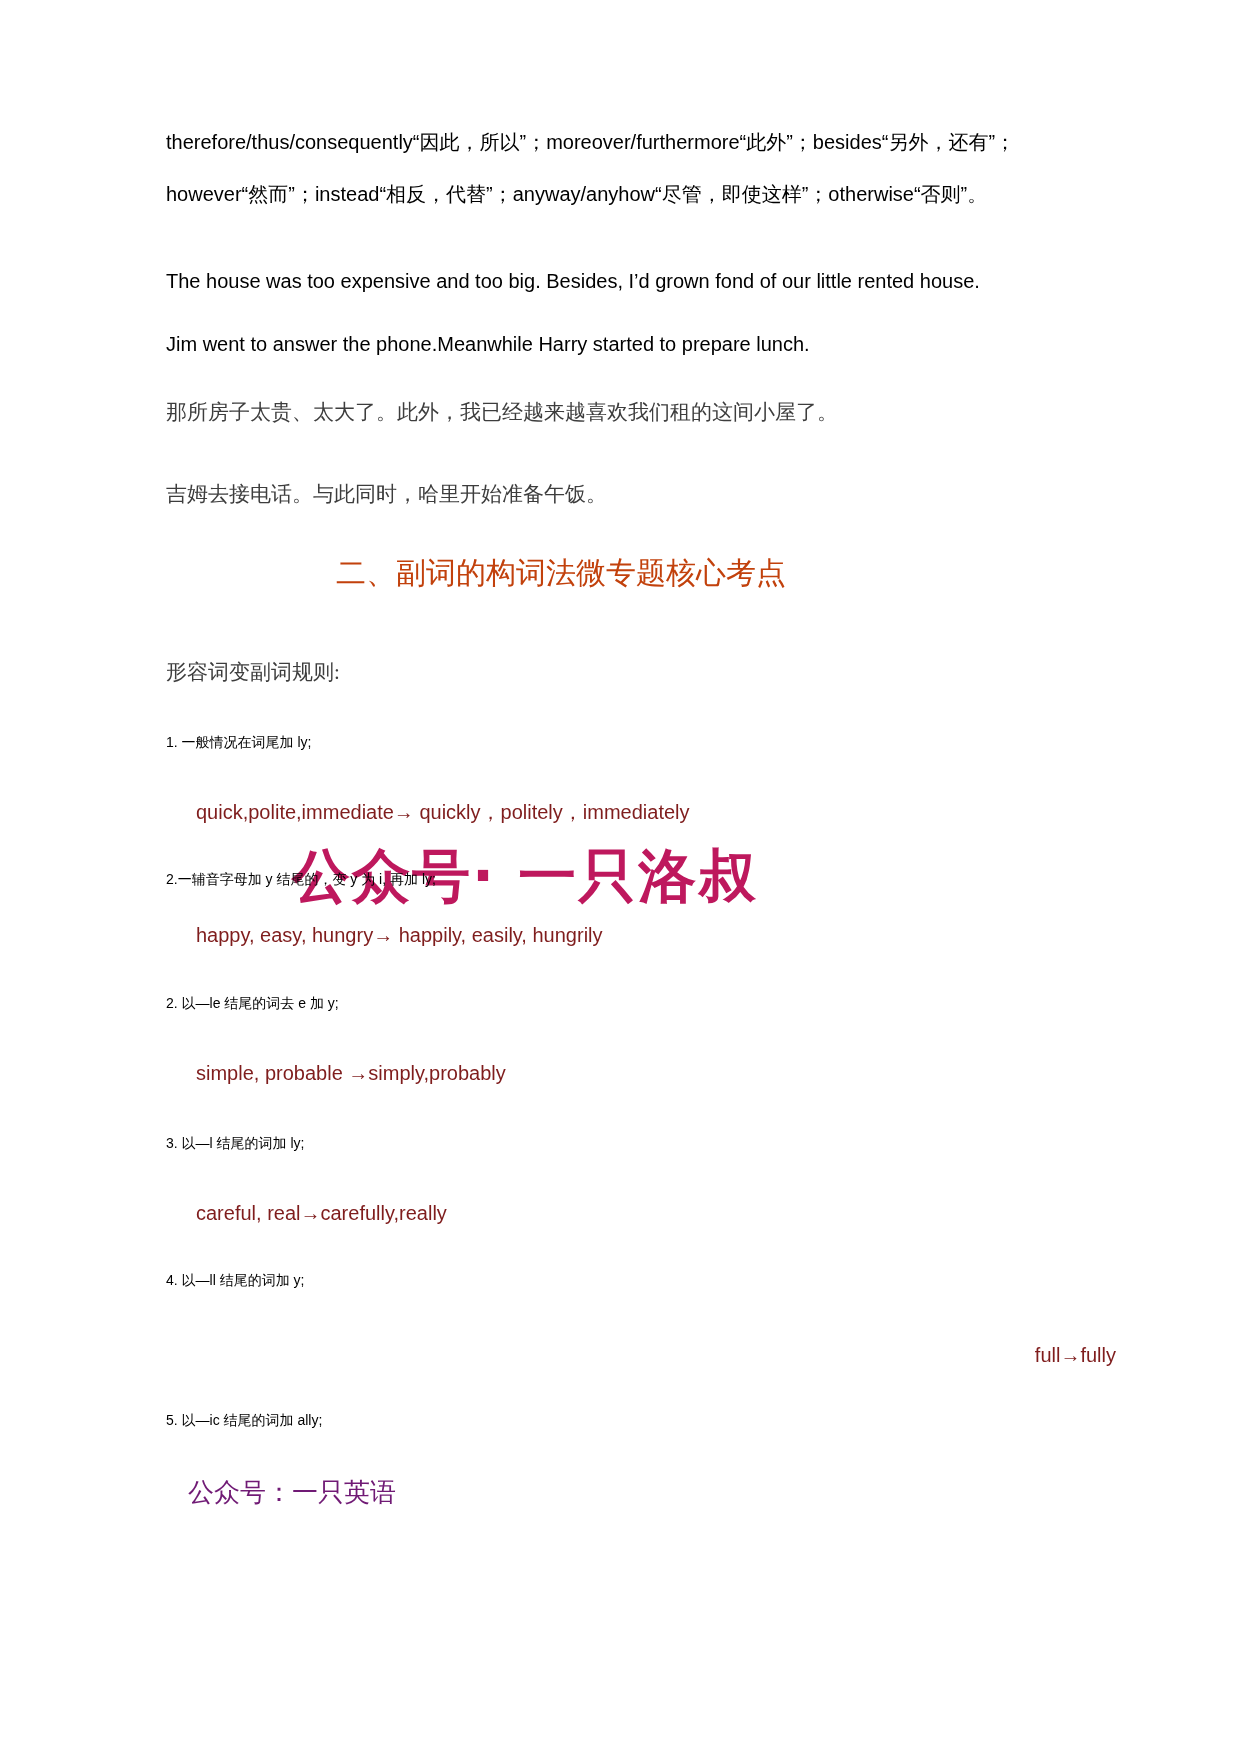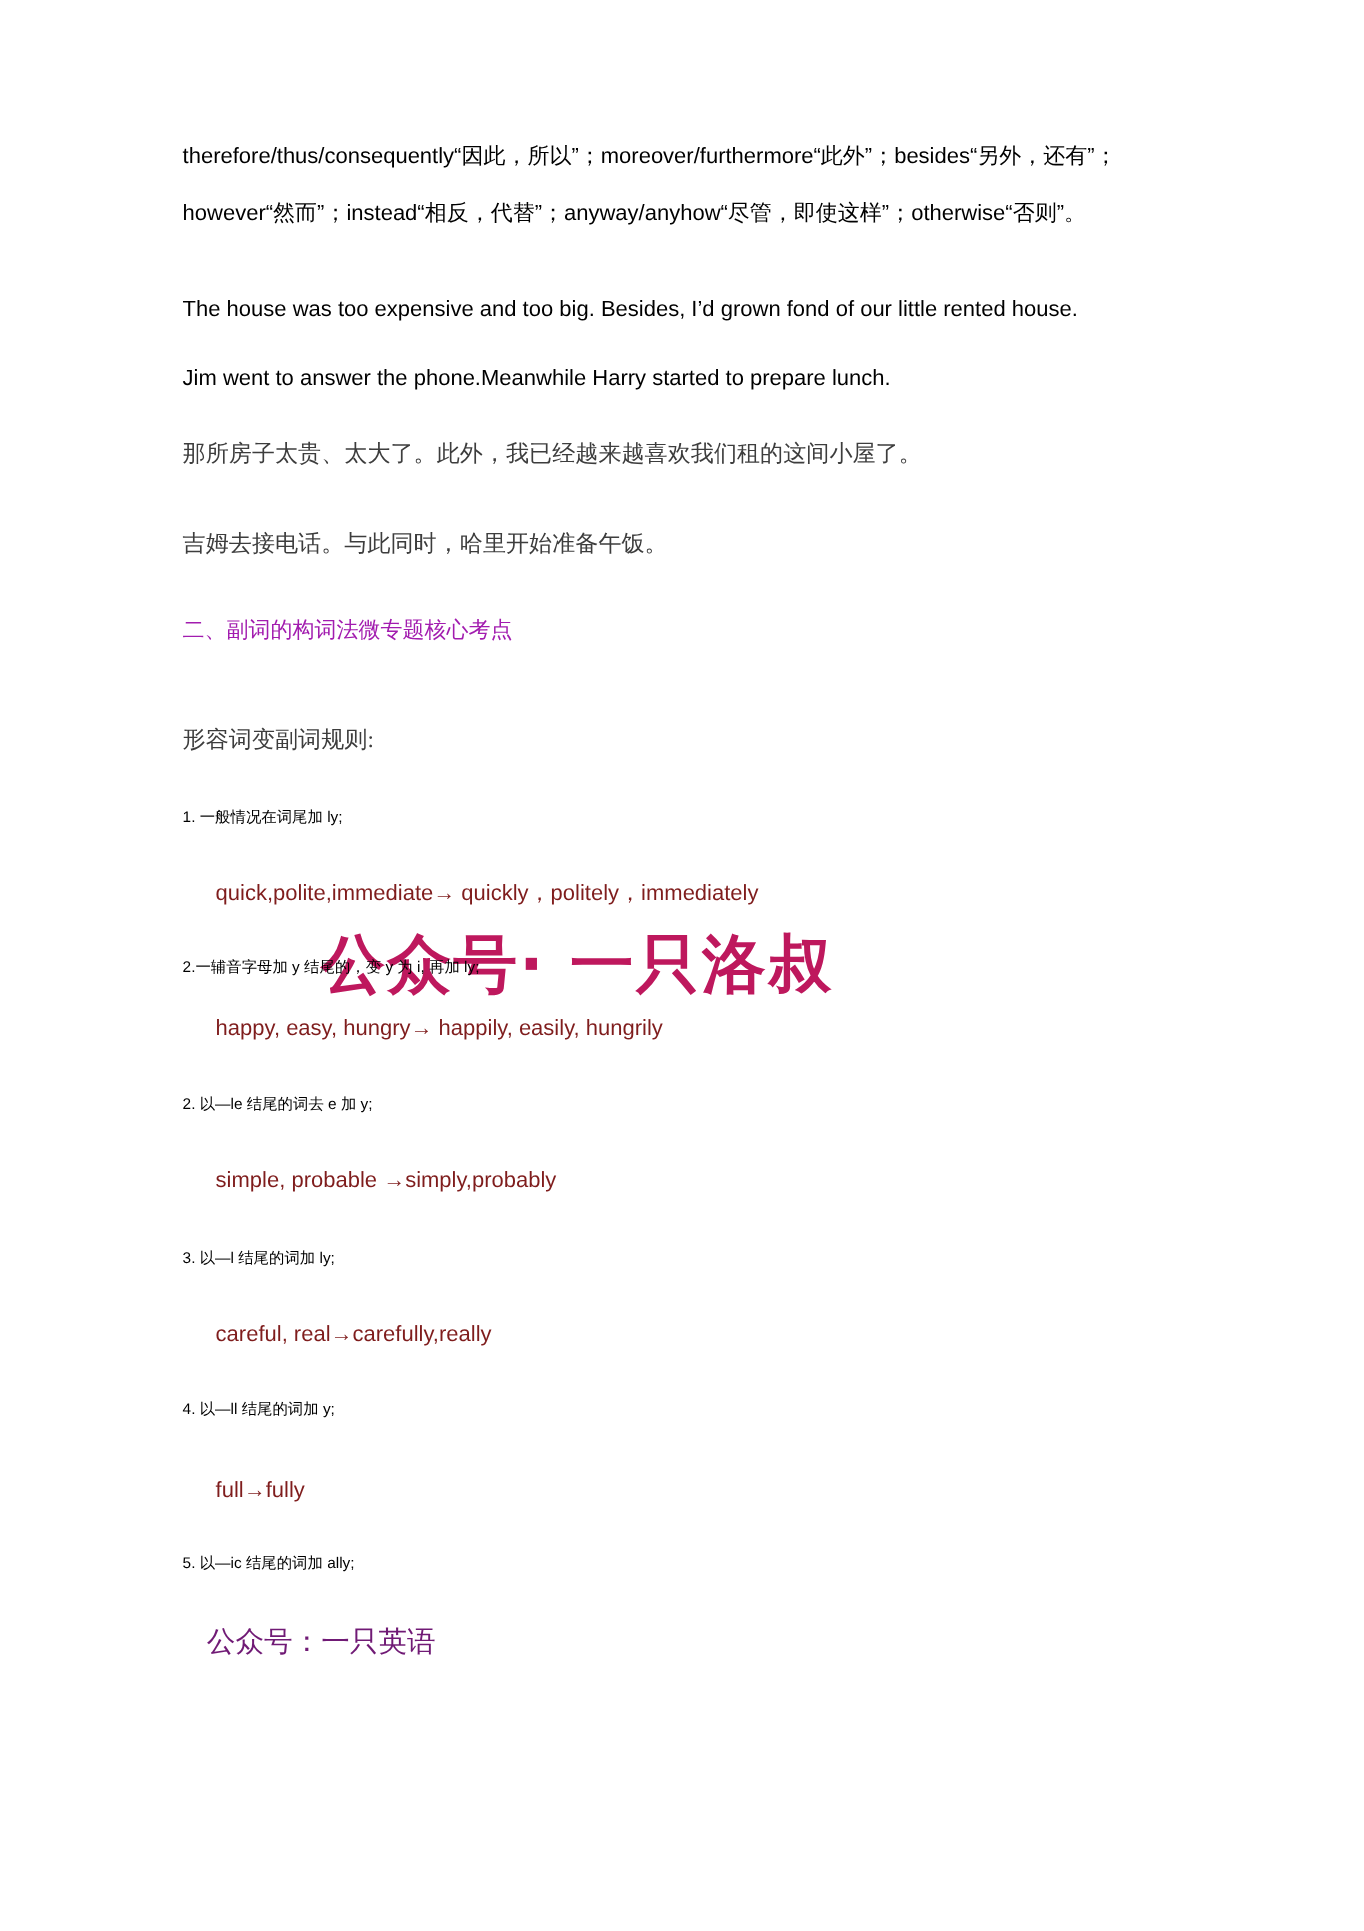--- a/index.html
+++ b/index.html
@@ -63,45 +63,45 @@
     color: #000000;
   }
   .example {
     font-family: "Liberation Sans", "DejaVu Sans", sans-serif;
     font-size: 20px;
     color: #7f1d1d;
     padding-left: 30px;
   }
   .heading {
     font-family: "Liberation Serif", "DejaVu Serif", serif;
-    font-size: 20px;
-    color: #a21caf;
+    font-size: 30px;
+    color: #c2410c;
     line-height: 40px;
-    text-align: left;
+    text-align: center;
     padding-right: 160px;
   }
   .footer {
     font-family: "Liberation Serif", "DejaVu Serif", serif;
     font-size: 26px;
     color: #701a75;
     padding-left: 22px;
   }
   
   .mb24 { margin-bottom: 24px; }
   .mb59 { margin-bottom: 59px; }
   .mb35 { margin-bottom: 35px; }
   .mb54 { margin-bottom: 54px; }
   .mb40 { margin-bottom: 40px; }
   .mb45 { margin-bottom: 45px; }
   .mb65 { margin-bottom: 65px; }
   .mb42 { margin-bottom: 42px; }
   .mb39 { margin-bottom: 39px; }
   .mb44 { margin-bottom: 28px; }
   .mb47 { margin-bottom: 47px; }
-  .mb37 { margin-bottom: 37px; }
+  .mb37 { margin-bottom: 37px; text-align: right; }
   .mb55 { margin-bottom: 55px; }
 </style>
 </head>
 <body>
 
 <div class="page">
 
   <div class="watermark">公众号· 一只洛叔</div>
 
   <div class="content">

